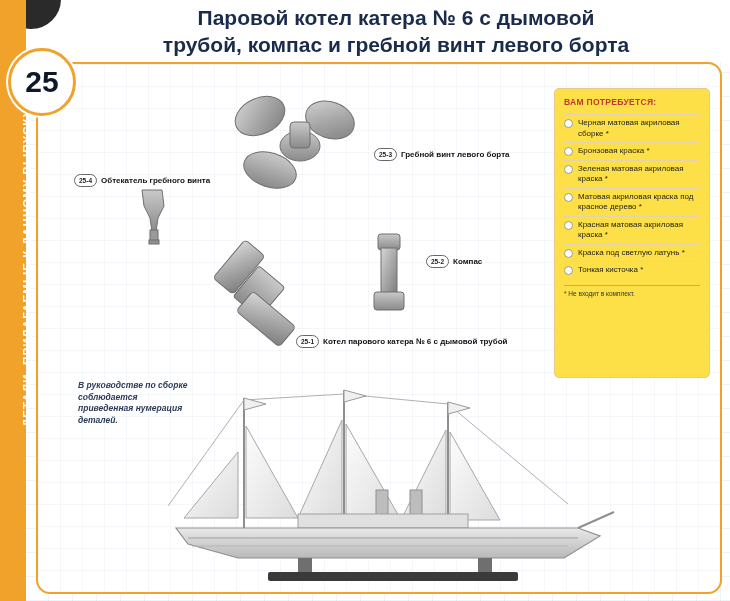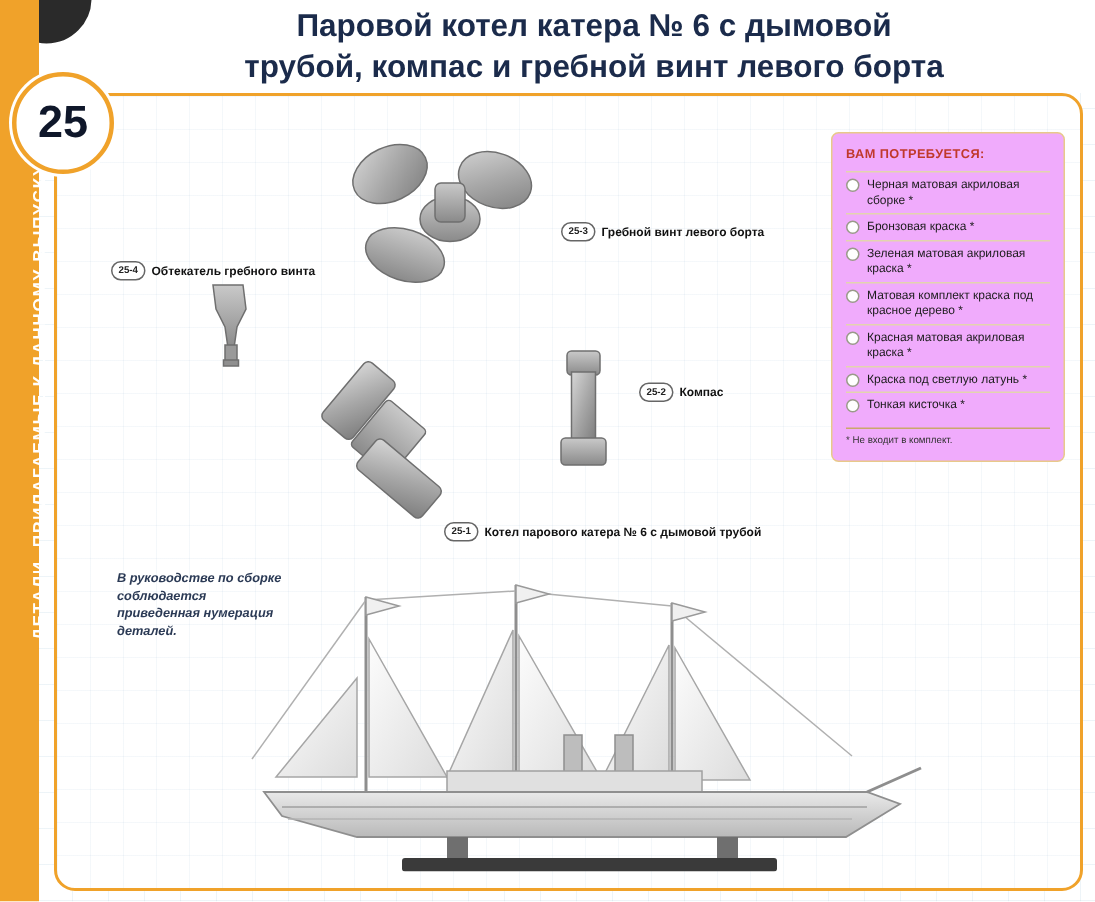--- a/index.html
+++ b/index.html
@@ -76,22 +76,22 @@
   }
   .panel-grid{
     position:absolute;left:0;top:0;width:682px;height:528px;
     background-image:
       linear-gradient(to right, rgba(150,185,210,0.10) 1px, transparent 1px),
       linear-gradient(to bottom, rgba(150,185,210,0.10) 1px, transparent 1px);
     background-size:22px 22px;
   }
   
   #materials{
-    position:absolute;left:516px;top:24px;width:156px;height:220px;
-    background:#f0abfc;
+    position:absolute;left:516px;top:24px;width:156px;height:290px;
+    background:#fde047;
     border:1px solid #e8c98a;
     border-radius:5px;
     padding:8px 9px;
     box-sizing:border-box;
   }
   #materials-title{
     color:#c0392b;font-size:8.5px;font-weight:bold;letter-spacing:.3px;
     margin-bottom:7px;
   }
   .mat-item{
@@ -171,21 +171,21 @@
       <span>Бронзовая краска *</span>
     </div>
 
     <div class="mat-item">
       <span class="mat-bullet"></span>
       <span>Зеленая матовая акриловая краска *</span>
     </div>
 
     <div class="mat-item">
       <span class="mat-bullet"></span>
-      <span>Матовая комплект краска под красное дерево *</span>
+      <span>Матовая акриловая краска под красное дерево *</span>
     </div>
 
     <div class="mat-item">
       <span class="mat-bullet"></span>
       <span>Красная матовая акриловая  краска *</span>
     </div>
 
     <div class="mat-item">
       <span class="mat-bullet"></span>
       <span>Краска под светлую латунь *</span>
@@ -252,21 +252,21 @@
   </div>
 
   <div class="part" style="left:170px;top:170px;">
     <svg width="130" height="120" viewBox="0 0 130 120">
       <rect x="18" y="8" width="26" height="50" rx="4" transform="rotate(40 31 33)" fill="url(#mg1)" stroke="#6f6f6f" stroke-width="1"></rect>
       <rect x="34" y="38" width="34" height="40" rx="3" transform="rotate(40 51 58)" fill="url(#mg2)" stroke="#6f6f6f" stroke-width="1"></rect>
       <rect x="30" y="72" width="56" height="26" rx="4" transform="rotate(40 58 85)" fill="url(#mg1)" stroke="#6f6f6f" stroke-width="1"></rect>
     </svg>
   </div>
 
-  <div class="callout" style="left:246px;top:284px;text-align:center;">
+  <div class="callout" style="left:246px;top:271px;text-align:center;">
     <span class="cnum">25-1</span>
     <span>Котел парового катера № 6 с дымовой трубой</span>
   </div>
 
   <div id="note">В руководстве по сборке соблюдается приведенная нумерация деталей.</div>
 
   <div id="ship">
     <svg width="470" height="195" viewBox="0 0 470 195">
       <defs>
         <linearGradient id="hull" x1="0" y1="0" x2="0" y2="1">

